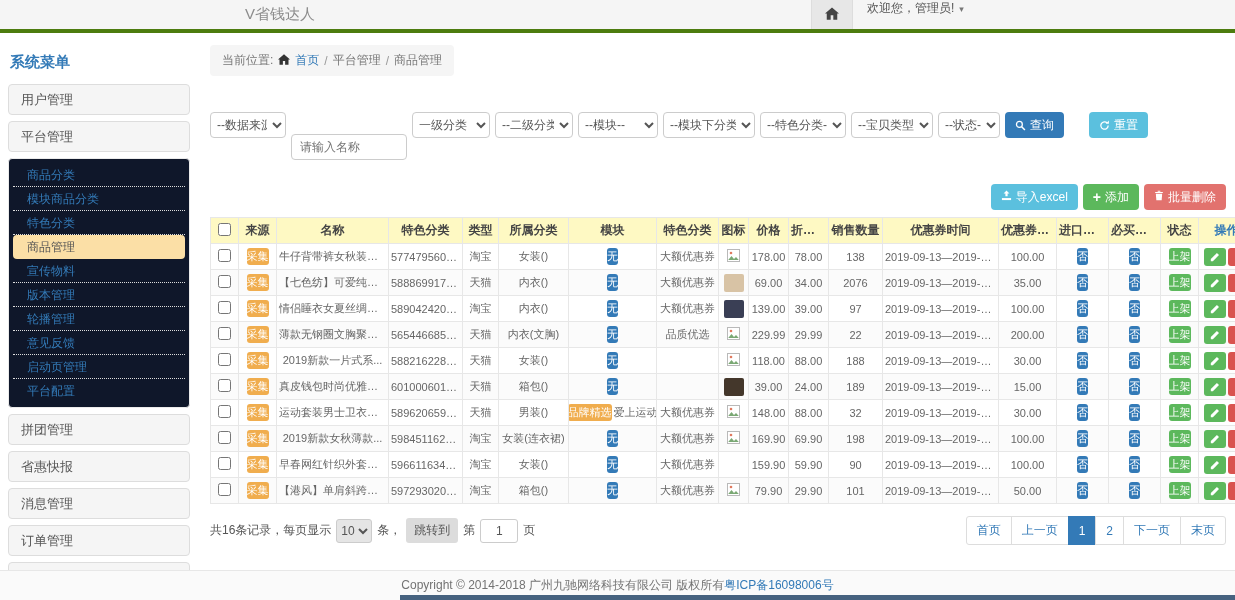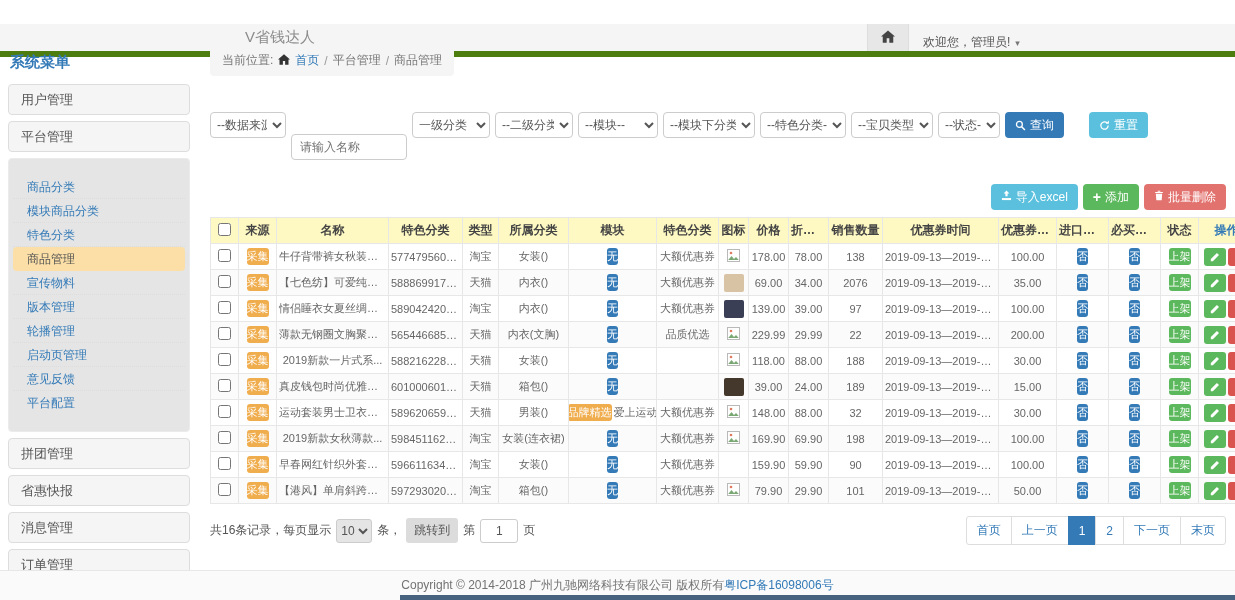--- a/index.html
+++ b/index.html
@@ -2,37 +2,37 @@
 <html><head>
 <meta charset="utf-8">
 <style>
   * { box-sizing: border-box; margin: 0; padding: 0; }
   html,body { width:1235px; height:600px; }
   body {
     font-family: "Liberation Sans", "DejaVu Sans", sans-serif;
     background:#fff; color:#555; position:relative; overflow:hidden;
   }
   
-  .topbar { height:33px; background:#f5f5f5; border-bottom:6px solid #4d7c0f;
-            display:flex; align-items:center;margin-top:24px; }
+  .topbar { height:33px; background:#f5f5f5; border-bottom:4px solid #4d7c0f;
+            display:flex; align-items:center; }
   .topbar-title { margin-left:245px; color:#8c8c8c; font-size:15px; }
-  .topbar-right { margin-left:auto; display:flex; align-items:flex-end; height:100%; width:368px; }
+  .topbar-right { margin-left:auto; display:flex; align-items:flex-start; height:100%; width:424px; }
   .home-box { width:42px; height:100%; background:#e7e7e7;
               border-left:1px solid #ddd; border-right:1px solid #ddd;
               display:flex; align-items:center; justify-content:center; cursor:pointer; }
   .welcome { padding:0 14px; font-size:12px; color:#555; cursor:pointer; display:flex; align-items:center; gap:5px;}
   .caret { font-size:9px; color:#777; }
   
   .sidebar { position:absolute; left:8px; top:47px; width:182px; bottom:30px; overflow:hidden; }
   .sidebar-title { color:#337ab7; font-size:15px; font-weight:bold; padding:6px 2px 12px; }
   .side-item { background:#f5f5f5; border:1px solid #ddd; border-radius:4px; height:31px;
                line-height:29px; padding-left:12px; font-size:13px; color:#555;
                margin-bottom:6px; cursor:pointer; }
-  .submenu { background:#e5e5e5; border:1px solid #ebebeb; border-radius:4px;
-             margin-bottom:6px; padding:16px 4px; }
+  .submenu { background:#0f172a; border:1px solid #ebebeb; border-radius:4px;
+             margin-bottom:6px; padding:4px 4px; }
   .submenu-item { height:24px; line-height:24px; padding-left:14px; color:#337ab7;
                   font-size:12px; border-bottom:1px dotted #ddd; cursor:pointer; }
   .submenu-item:last-child { border-bottom:none; }
   .submenu-item.active { background:#fbdfa6; border-radius:4px; color:#555; border-bottom:1px dotted transparent; }
   
   .main { position:absolute; left:210px; top:45px; width:1016px; }
   .breadcrumb { display:inline-flex; align-items:center; gap:5px; background:#f5f5f5;
                 border-radius:4px; padding:7px 12px; font-size:12px; color:#777; margin-bottom:14px; }
   .breadcrumb a { color:#337ab7; text-decoration:none; cursor:pointer; }
   .crumb-sep { color:#999; }
@@ -117,22 +117,22 @@
       <div class="side-item">用户管理</div>
       <div class="side-item">平台管理</div>
       <div class="submenu">
         <div class="submenu-item">商品分类</div>
         <div class="submenu-item">模块商品分类</div>
         <div class="submenu-item">特色分类</div>
         <div class="submenu-item active">商品管理</div>
         <div class="submenu-item">宣传物料</div>
         <div class="submenu-item">版本管理</div>
         <div class="submenu-item">轮播管理</div>
+        <div class="submenu-item">意见反馈</div>
         <div class="submenu-item">启动页管理</div>
-        <div class="submenu-item">意见反馈</div>
         <div class="submenu-item">平台配置</div>
       </div>
       <div class="side-item">拼团管理</div>
       <div class="side-item">省惠快报</div>
       <div class="side-item">消息管理</div>
       <div class="side-item">订单管理</div>
       <div class="side-item">兑换管理</div>
     </div>
 </aside>
 

